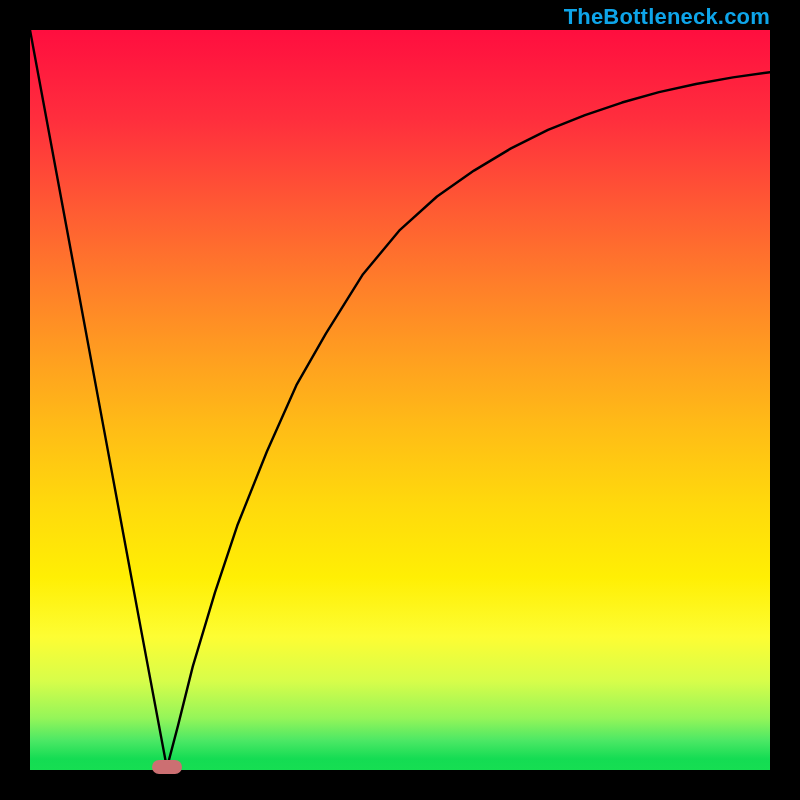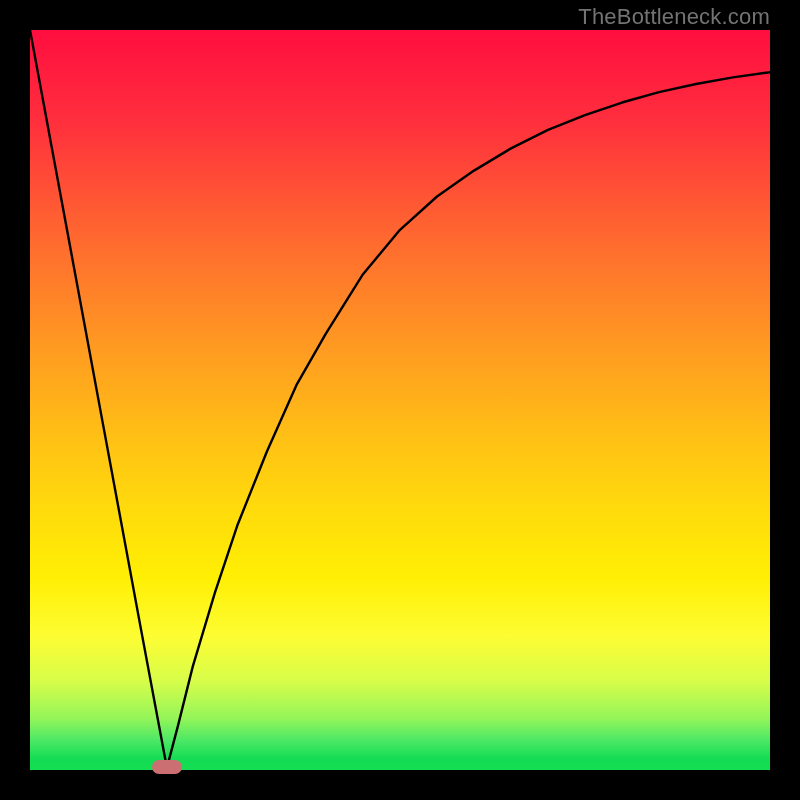--- a/index.html
+++ b/index.html
@@ -38,23 +38,23 @@
       #94f559 93%,
       #4ce865 96%,
       #14dc53 98.5%,
       #16de52 100%
     );
   }
   .watermark {
     position: absolute;
     top: 4px;
     right: 30px;
-    color: #737373;
+    color: #0ea5e9;
     font-size: 22px;
-    font-weight: 400;
+    font-weight: 700;
     letter-spacing: 0.2px;
     user-select: none;
   }
   .curve-svg {
     position: absolute;
     left: 0;
     top: 0;
     width: 740px;
     height: 740px;
   }

